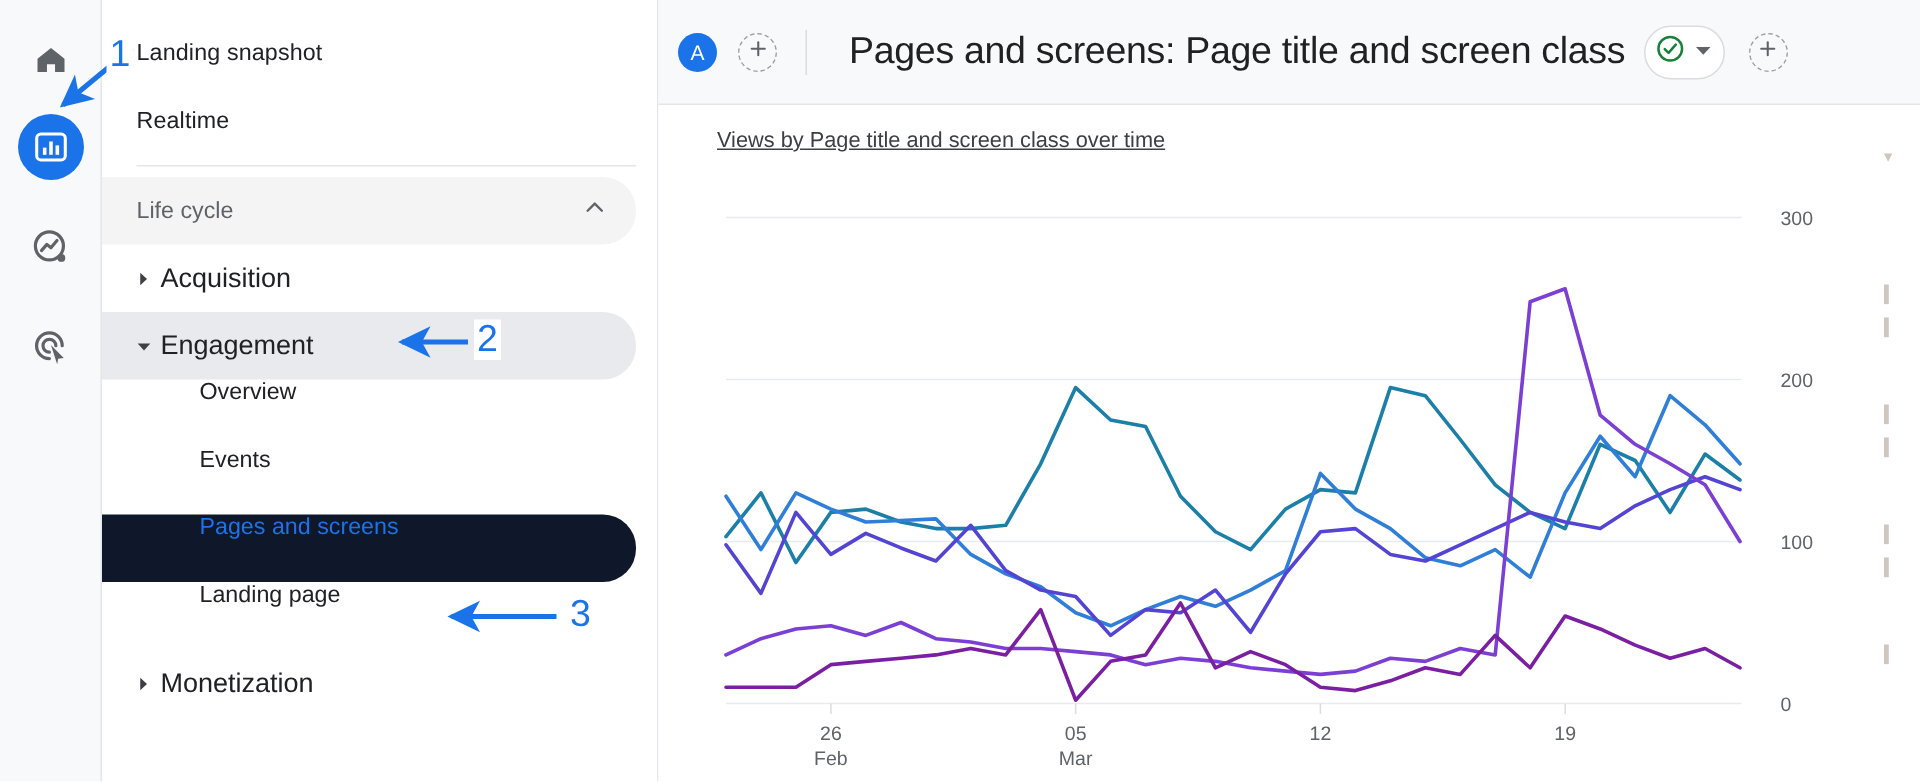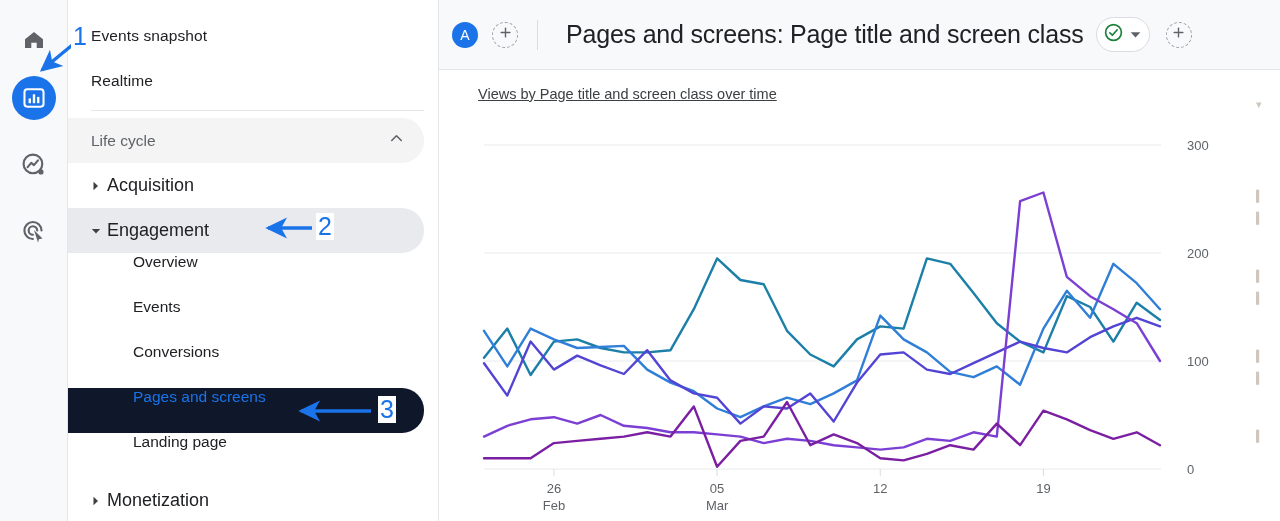--- a/index.html
+++ b/index.html
@@ -213,21 +213,21 @@
           <path d="M15.3 12a3.8 3.8 0 1 0-3.8 3.8" fill="none" stroke="#5f6368" stroke-width="1.9" stroke-linecap="round"></path>
           <path d="M12.4 11.6 20 19.2l-3.3.5-.6 3.2z" fill="#5f6368"></path>
         </svg>
       </span>
     </div>
   </div>
 
   <div class="nav-sidebar">
 
     <div class="nav-item top" style="margin-top:13px;">
-      <span>Events snapshot</span>
+      <span>Landing snapshot</span>
     </div>
 
     <div class="nav-item top">
       <span>Realtime</span>
     </div>
 
     <div class="nav-sep"></div>
 
     <div class="nav-group-head">
       <span>Life cycle</span>
@@ -254,23 +254,20 @@
           </svg>
       </span>
       <span>Engagement</span>
     </div>
 
     <div class="nav-child">
       <span>Overview</span>
     </div>
     <div class="nav-child">
       <span>Events</span>
-    </div>
-    <div class="nav-child">
-      <span>Conversions</span>
     </div>
     <div class="nav-child selected">
       <span>Pages and screens</span>
     </div>
     <div class="nav-child">
       <span>Landing page</span>
     </div>
 
     <div class="nav-parent">
       <span class="caret">

